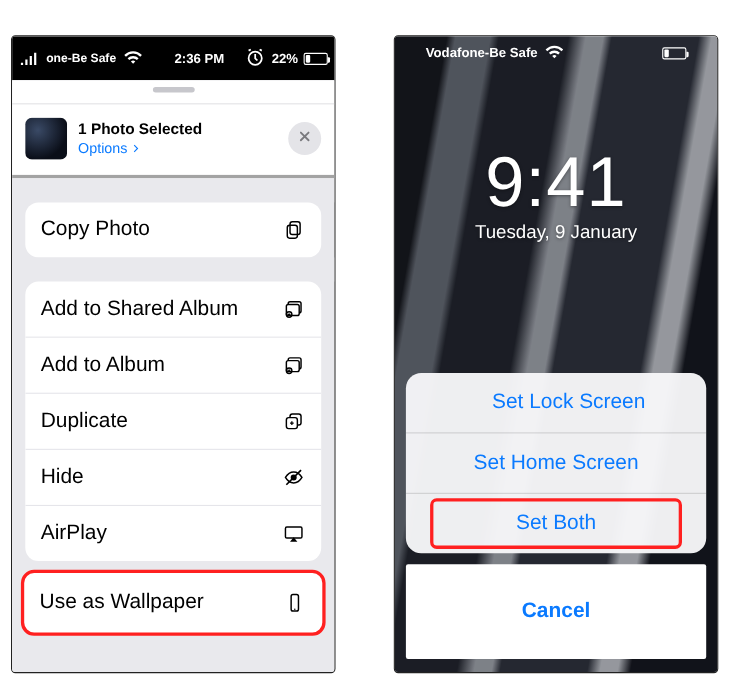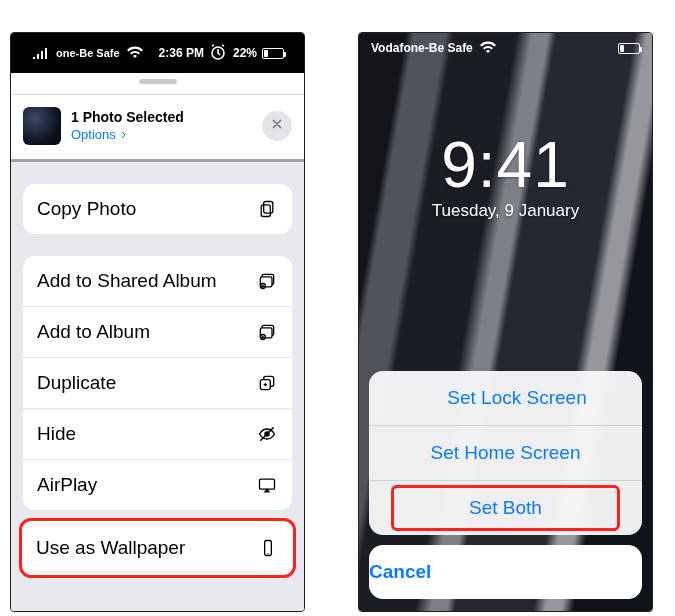--- a/index.html
+++ b/index.html
@@ -22,21 +22,21 @@
   .phone-right { left: 358px; top: 32px; width: 295px; height: 580px; }
 
   
   .status-bar-dark {
     height: 40px;
     background: #000;
     color: #fff;
     display: flex;
     align-items: center;
     justify-content: space-between;
-    padding: 0 20px;
+    padding: 0 6px;
     font-size: 12px;
     font-weight: 600;
   }
   .status-left, .status-right { display: flex; align-items: center; gap: 5px; }
   .status-center { font-weight: 700; margin-left: 10px; }
   .sheet-body { background: #e9e9ed; height: calc(100% - 40px); }
   .sheet-grab {
     height: 22px;
     display:flex; align-items:flex-start; justify-content:center;
     padding-top:6px;
@@ -110,21 +110,21 @@
   }
   .dim-overlay {
     position:absolute; inset:0;
     background: rgba(30,30,34,0.38);
   }
   .phone-right-inner { position:relative; width:100%; height:100%; }
   .right-status {
     position:relative;
     height:30px;
     display:flex; align-items:center; justify-content:space-between;
-    padding:0 12px;
+    padding:0 28px;
     color:#fff;
     font-size:12px;
     font-weight:600;
   }
   .lock-time-block {
     position:relative;
     margin-top:70px;
     color:#fff;
     text-align:center;
     text-shadow:0 1px 3px rgba(0,0,0,0.4);
@@ -157,22 +157,23 @@
   .sheet-option.highlighted::after{
     content:"";
     position:absolute;
     left:22px; right:22px; top:4px; bottom:4px;
     border:3px solid #ff2020;
     border-radius:6px;
     pointer-events:none;
   }
   .cancel-btn {
     background:#fff;
-    border-radius:14px;
-    padding:16px 0;
+    border-radius:2px;
+    text-align:center;
+    padding:32px 0;
     font-size:19px;
     font-weight:600;
     color:#0a7aff;
   }
 
   
   svg.icon { width:20px; height:20px; stroke:#000; stroke-width:1.6; fill:none; }
   .battery {
     width:22px;height:11px;border:1px solid currentColor;border-radius:2px;position:relative;
   }

